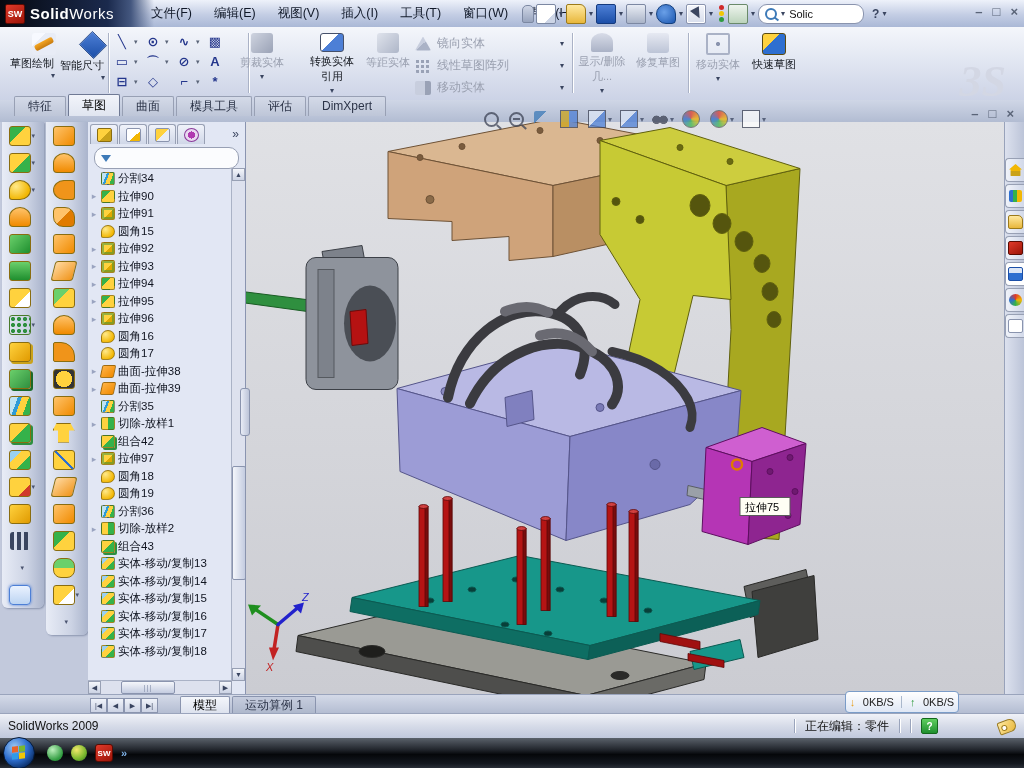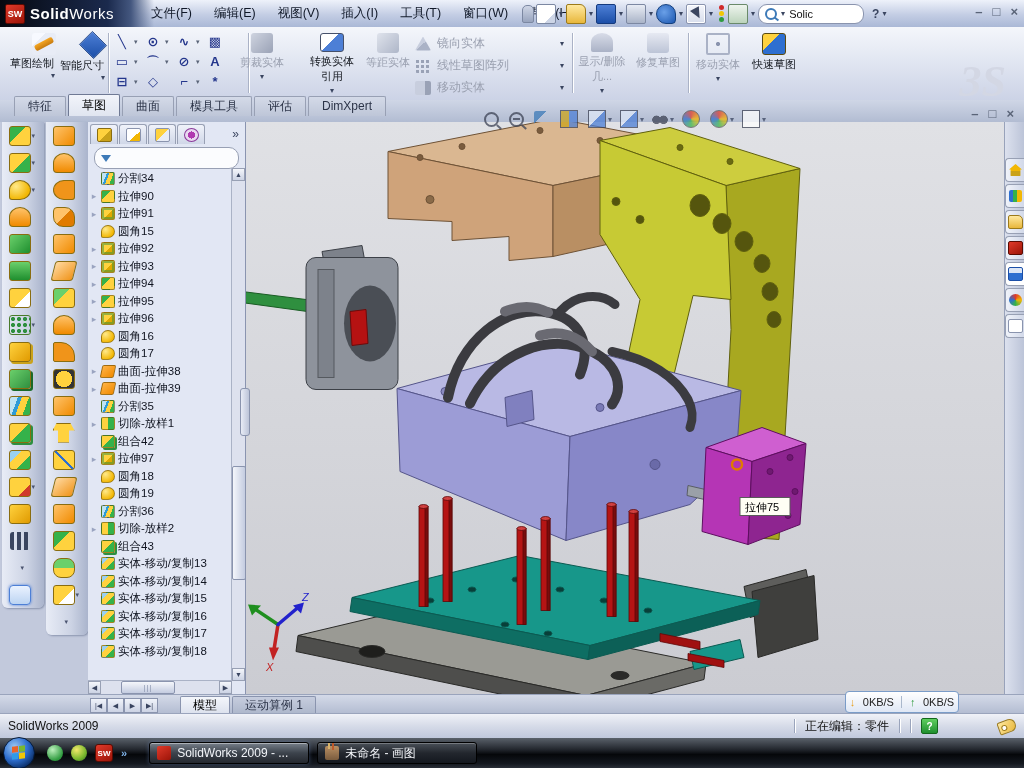--- a/index.html
+++ b/index.html
@@ -1080,25 +1080,13 @@
         <i style="background:#2e9be8"></i>
         <i style="background:#f2c705"></i>
     </span>
   </div>
   <div class="ql">
     <span class="qlI ql-msg"></span>
     <span class="qlI ql-ball"></span>
     <span class="qlI ql-sw">SW</span>
     <span class="ql-chev">»</span>
   </div>
-  <div class="taskwins">
-
-      <div class="twin active">
-        <span class="twi twi-sw"></span>
-        <span>SolidWorks 2009 - ...</span>
-      </div>
-
-      <div class="twin">
-        <span class="twi twi-paint"></span>
-        <span>未命名 - 画图</span>
-      </div>
-    </div>
 </div>
 
 </body></html>

